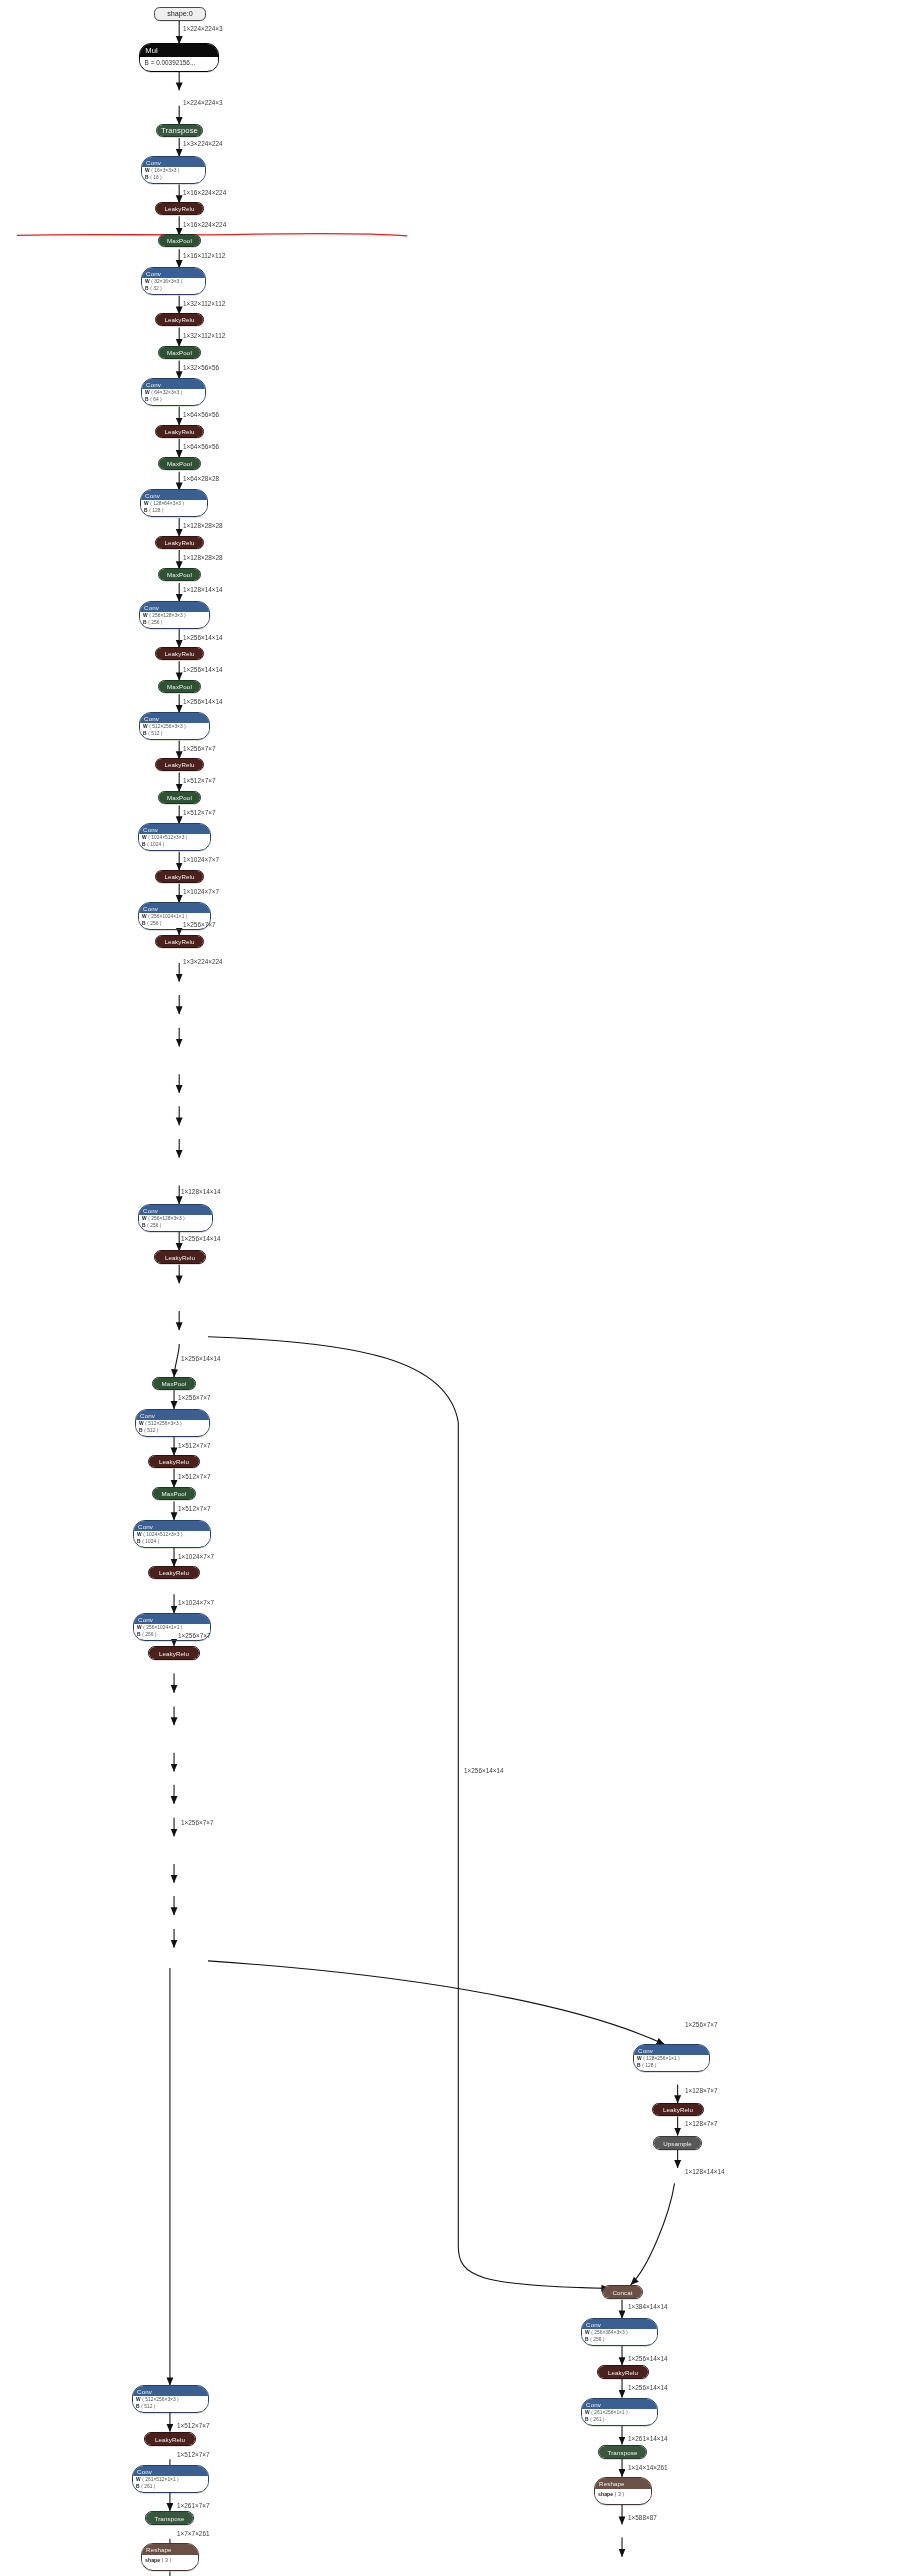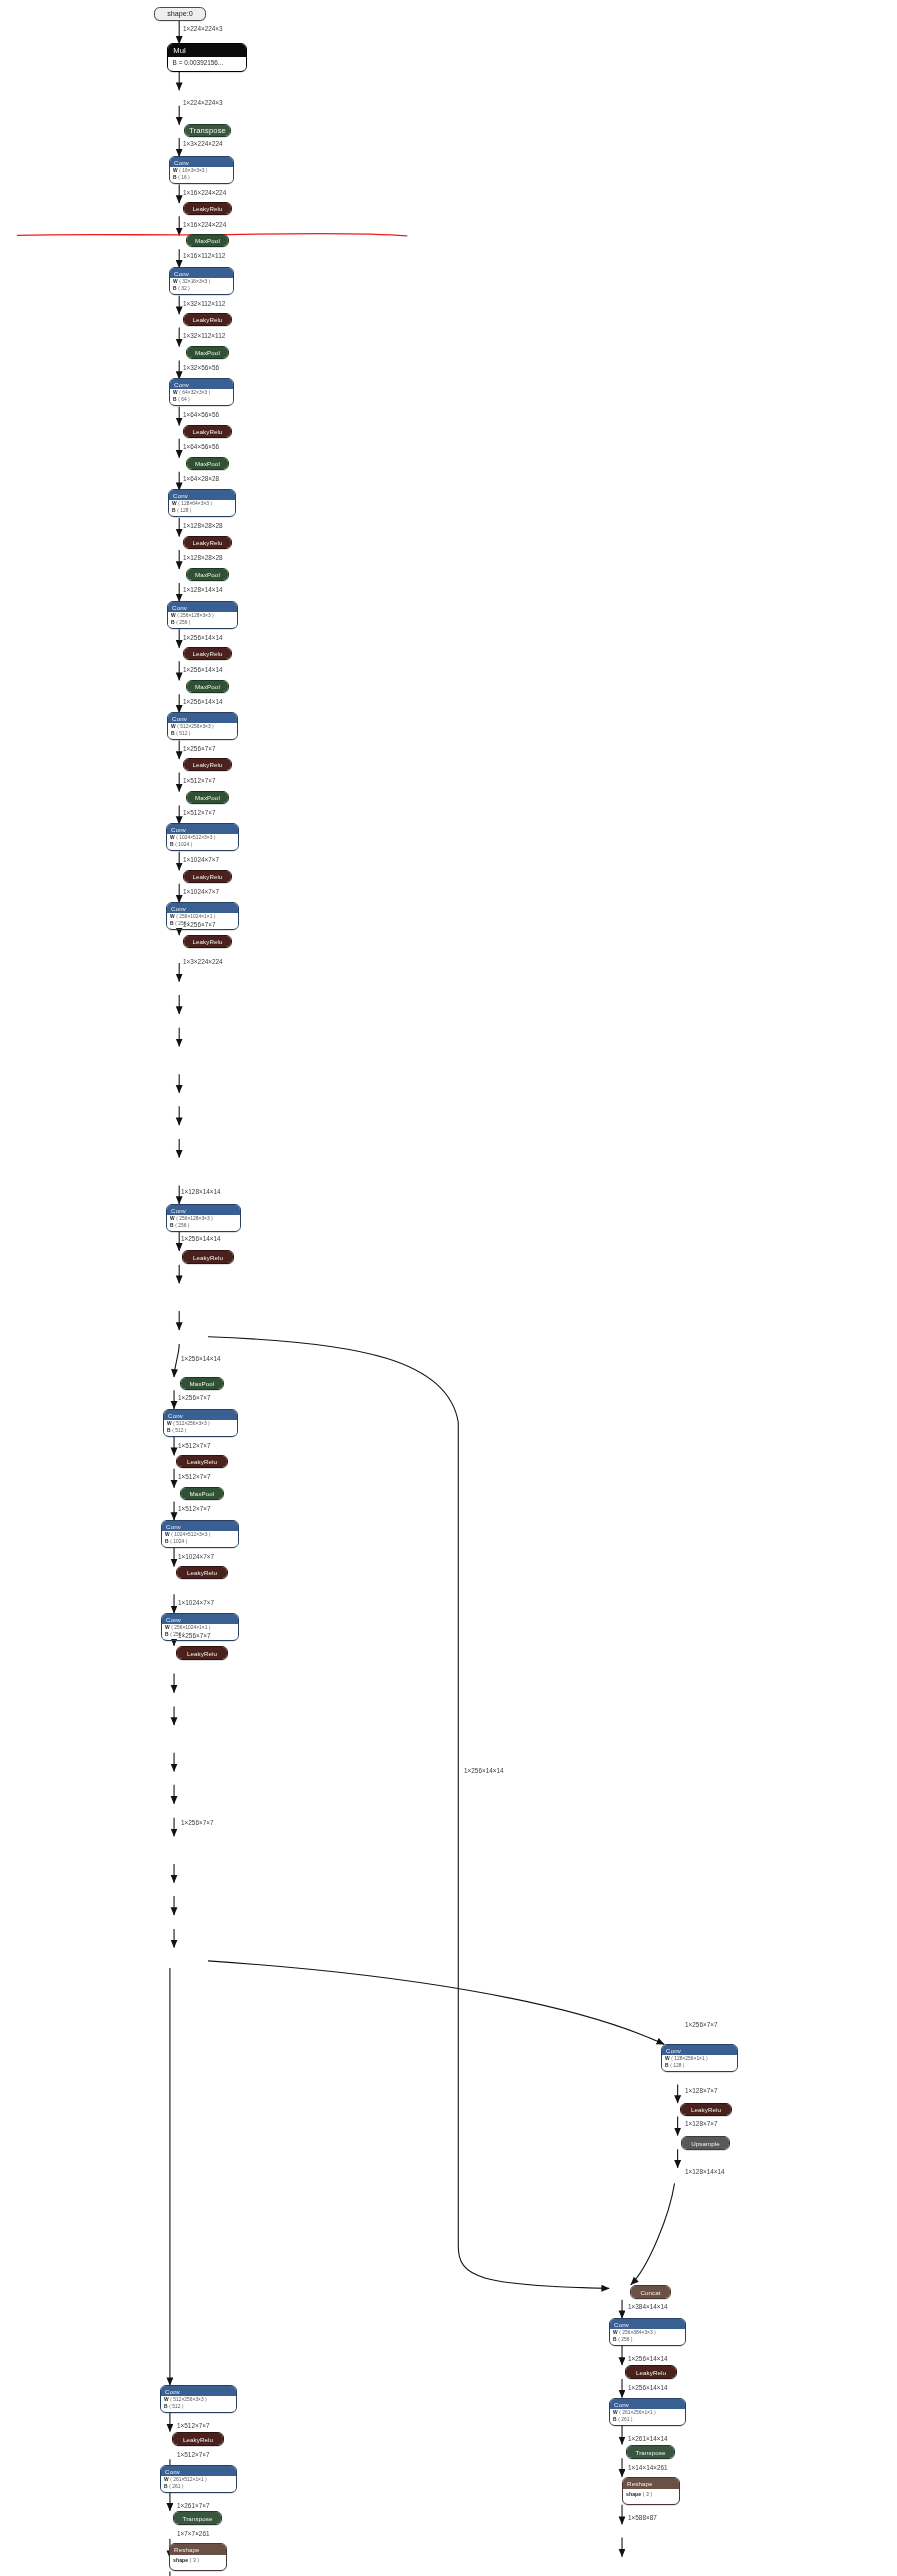--- a/index.html
+++ b/index.html
@@ -1,23 +1,23 @@
 <!DOCTYPE html>
 <html style="font-size:8.2px"><head>
 <meta charset="utf-8">
 <style>
   html,body{margin:0;padding:0;background:#ffffff;}
   body{font-family:"Liberation Sans",sans-serif;}
   #canvas{position:relative;width:897px;height:3411px;background:#fff;overflow:hidden;}
   svg.edges{position:absolute;left:0;top:0;width:897px;height:3411px;pointer-events:none;}
 
   
-  .node{position:absolute;box-sizing:border-box;border-radius:6px;
+  .node{position:absolute;box-sizing:border-box;border-radius:12px;
         border:0.8px solid #3a3a3a;overflow:hidden;
-        box-shadow:0 0.5px 0.5px rgba(0,0,0,.25);margin-left:28px;}
+        box-shadow:0 0.5px 0.5px rgba(0,0,0,.25);}
   .node .hdr{display:flex;align-items:center;justify-content:center;
              color:#f3f3f3;font-size:7.7px;letter-spacing:0.1px;white-space:nowrap;}
   .node.simple .hdr{height:100%;}
   .node .body{background:#ffffff;color:#2b2b2b;padding:2.1px 4.6px 2.6px 4.6px;
               font-size:6.4px;line-height:7.7px;white-space:nowrap;}
   .node .body .k{font-weight:bold;color:#1b1b1b;}
   .node .body .v{color:#555;}
 
   
   .c-conv   .hdr{background:#3a5f93;}

